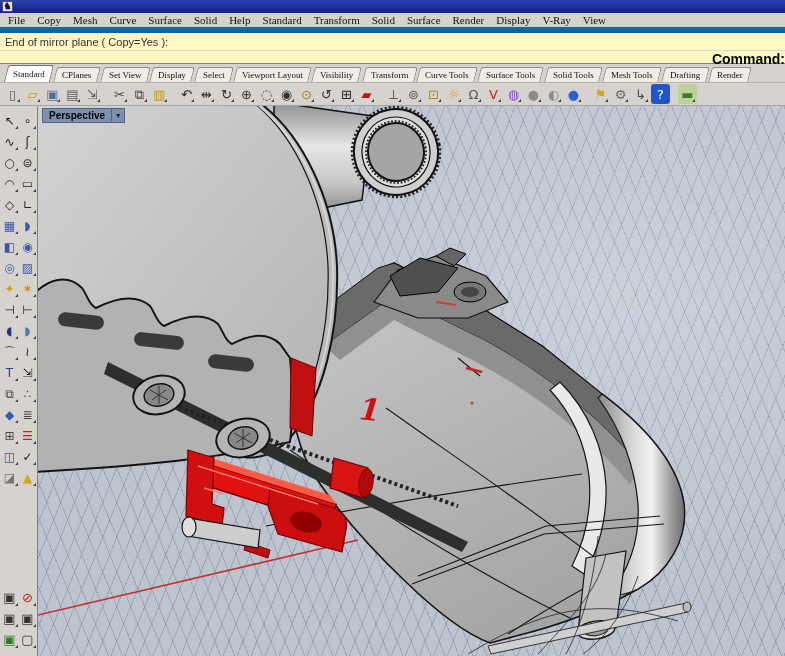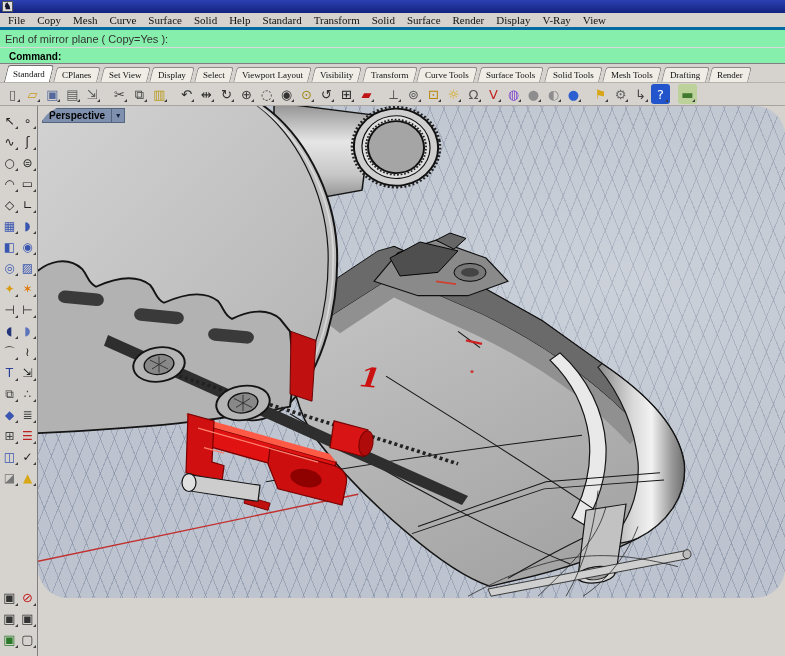--- a/index.html
+++ b/index.html
@@ -10,24 +10,24 @@
   .titlebar{height:13px;background:linear-gradient(180deg,#2c41b2,#13227f);display:flex;align-items:center;
             padding-left:2px;color:#fff;font-family:"Liberation Serif",serif;font-weight:bold;font-size:10px;
             white-space:nowrap;overflow:hidden;}
   .app-icon{width:11px;height:11px;background:#dfdfdf;border:1px solid #555;margin-right:4px;
             display:flex;align-items:center;justify-content:center;font-size:9px;line-height:9px;color:#14142e;}
   
   .menubar{height:14px;display:flex;align-items:center;font-family:"Liberation Serif",serif;
            font-size:11px;color:#111;padding-left:2px;}
   .menu-item{padding:0 6px;cursor:default;font-family:Liberation Serif, serif;}
   
-  .command-area{height:37px;background:#86efac;border-top:3px solid #0369a1;border-bottom:1px solid #808080;}
+  .command-area{height:37px;background:#fef9c3;border-top:6px solid #0369a1;border-bottom:1px solid #808080;}
   .cmd-history{height:18px;line-height:18px;font-size:11px;color:#333;padding-left:5px;
                border-bottom:1px solid #d9d9d9;white-space:nowrap;}
-  .cmd-prompt{height:17px;line-height:17px;font-size:10px;color:#000;font-weight:bold;padding-left:9px;}
+  .cmd-prompt{height:17px;line-height:17px;font-size:14px;color:#000;font-weight:bold;padding-left:9px;text-align:right;}
   
   .tabsrow{height:19px;display:flex;align-items:flex-end;padding:2px 0 0 6px;overflow:hidden;
            border-bottom:1px solid #b6b3ac;}
   .tab{height:15px;background:#efede6;border:1px solid #8a8a8a;border-bottom:none;margin-right:3px;
        transform:skewX(-14deg);display:flex;align-items:center;padding:0 6px;border-radius:3px 3px 0 0;}
   .tab.active{background:#fff;height:17px;border-color:#6f6f6f;}
   .tlabel{transform:skewX(14deg);font-family:"Liberation Serif",serif;font-size:9px;color:#111;white-space:nowrap;}
   
   .toolbar{height:23px;display:flex;align-items:center;padding-left:3px;background:#d6d3ce;
            border-bottom:1px solid #a8a59e;}
@@ -45,26 +45,26 @@
   .railgrid{display:grid;grid-template-columns:18px 18px;grid-auto-rows:21px;justify-content:center;}
   .lbtn{position:relative;display:flex;align-items:center;justify-content:center;width:18px;height:20px;}
   .lbtn .g{font-size:12px;line-height:12px;font-family:"DejaVu Sans",sans-serif;}
   .lbtn::after{content:"";position:absolute;right:1px;bottom:2px;
                border-left:3px solid transparent;border-bottom:3px solid #3f3f3f;}
   .railspacer{flex:1;}
   .railbottom{display:grid;grid-template-columns:18px 18px;grid-auto-rows:21px;justify-content:center;
               margin-bottom:5px;}
   .thumb .g{font-size:13px;}
   
-  .viewport{position:relative;flex:1;height:492px;background-color:#bdc4cf;
+  .viewport{position:relative;flex:1;height:550px;background-color:#bdc4cf;
      background-image:
        radial-gradient(ellipse at 78% 35%, rgba(255,255,255,0.22), rgba(255,255,255,0) 60%),
        repeating-linear-gradient(112deg, rgba(125,136,158,0.5) 0 1px, transparent 1px 13px),
        repeating-linear-gradient(68deg, rgba(125,136,158,0.5) 0 1px, transparent 1px 13px);
-     overflow:hidden;border-radius:30px;}
+     overflow:hidden;}
   .vp-label{position:absolute;top:2px;left:4px;display:flex;align-items:stretch;background:#7e90ad;
             border:1px solid #54657f;z-index:5;}
   .vp-label .vlab{padding:1px 6px;font-size:10px;font-weight:bold;color:#000;}
   .vp-caret{width:13px;display:flex;align-items:center;justify-content:center;border-left:1px solid #54657f;
             font-size:7px;color:#102040;}
   svg.scene{position:absolute;inset:0;width:100%;height:100%;}
   text.annot{font-family:"DejaVu Serif",serif;font-style:italic;font-weight:bold;}
 </style>
 </head>
 <body>

